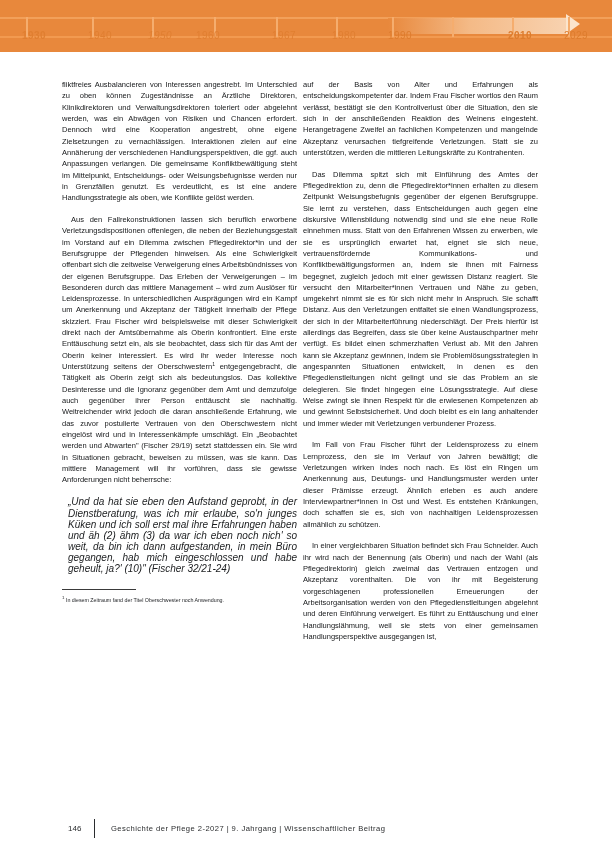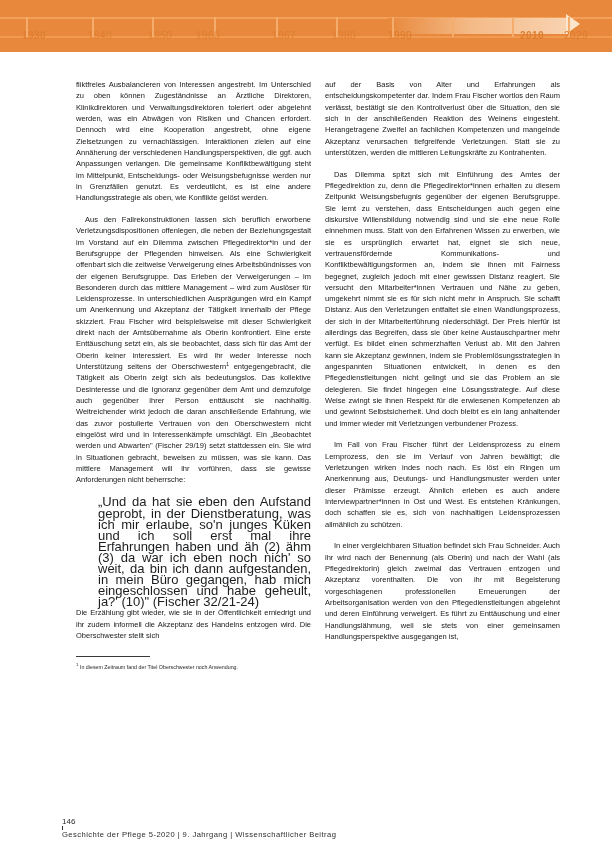--- a/index.html
+++ b/index.html
@@ -81,25 +81,25 @@
   .page {
     position: absolute;
     left: 0;
     top: 52px;
     width: 612px;
     height: 807px;
     background: #ffffff;
   }
   .columns {
     position: absolute;
-    left: 76px;
+    left: 62px;
     top: 27px;
     width: 492px;
     display: flex;
-    gap: 14px;
+    gap: 6px;
   }
   .col {
     width: 235px;
   }
   p.body-par {
     margin: 0 0 0 0;
     font-size: 7.5px;
     line-height: 11.32px;
     text-align: justify;
     text-justify: inter-word;
@@ -108,24 +108,25 @@
   }
   p.body-par + p.body-par {
     text-indent: 9px;
     margin-top: 10.5px;
   }
   p.body-par.cont {
     text-indent: 0;
     margin-top: 0;
   }
   blockquote.quote {
-    margin: 11px 0 0 16px;
+    margin: 11px 0 0 0;
     padding: 0 0 0 6px;
-    font-size: 13px;
+    font-size: 10px;
     line-height: 11.1px;
+    font-style: italic;
     text-align: justify;
     color: #1b1d1f;
   }
   .fn-rule {
     width: 74px;
     height: 1px;
     background: #3a3a3a;
     margin: 15px 0 4px 0;
   }
   .footnote {
@@ -147,25 +148,25 @@
   
   .footer {
     position: absolute;
     left: 0;
     bottom: 20px;
     width: 612px;
     height: 22px;
   }
   .footer-inner {
     position: absolute;
-    left: 62px;
+    left: 68px;
     top: 0;
     display: flex;
+    align-items: center;
     height: 22px;
-    flex-direction: column;
   }
   .folio {
     font-size: 8px;
     color: #2a2c2e;
     width: 26px;
   }
   .footer-divider {
     width: 1px;
     height: 19px;
     background: #2a2c2e;
@@ -199,45 +200,44 @@
   <div class="tl-tick" style="left:568px;"></div>
 
   <div class="tl-label" style="left:34px;font-weight:bold;">1930</div>
   <div class="tl-label" style="left:100px;">1940</div>
   <div class="tl-label" style="left:160px;font-style:italic;">1950</div>
   <div class="tl-label" style="left:208px;">1960</div>
   <div class="tl-label" style="left:284px;">1967</div>
   <div class="tl-label" style="left:344px;text-align:right;">1980</div>
   <div class="tl-label dark" style="left:400px;">1990</div>
   <div class="tl-label dark" style="left:460px;margin-top:32px;">2000</div>
-  <div class="tl-label dark" style="left:532px;font-weight:bold;">2010</div>
+  <div class="tl-label dark" style="left:520px;font-weight:bold;">2010</div>
   <div class="tl-label dark" style="left:576px;">2029</div>
 </div>
 
 <div class="page">
   <div class="columns">
 
     <div class="col">
       <p class="body-par cont">fliktfreies Ausbalancieren von Interessen angestrebt. Im Unterschied zu oben können Zugeständnisse an Ärztliche Direktoren, Klinikdirektoren und Verwaltungsdirektoren toleriert oder abgelehnt werden, was ein Abwägen von Risiken und Chancen erfordert. Dennoch wird eine Kooperation angestrebt, ohne eigene Zielsetzungen zu vernachlässigen. Interaktionen zielen auf eine Annäherung der verschiedenen Handlungsperspektiven, die ggf. auch Anpassungen verlangen. Die gemeinsame Konfliktbewältigung steht im Mittelpunkt, Entscheidungs- oder Weisungsbefugnisse werden nur in Grenzfällen genutzt. Es verdeutlicht, es ist eine andere Handlungsstrategie als oben, wie Konflikte gelöst werden.</p>
       <p class="body-par"><span>Aus den Fallrekonstruktionen lassen sich beruflich erworbene Verletzungsdispositionen offenlegen, die neben der Beziehungsgestalt im Vorstand auf ein Dilemma zwischen Pflegedirektor*in und der Berufsgruppe der Pflegenden hinweisen. Als eine Schwierigkeit offenbart sich die zeitweise Verweigerung eines Arbeitsbündnisses von der eigenen Berufsgruppe. Das Erleben der Verweigerungen – im Besonderen durch das mittlere Management – wird zum Auslöser für Leidensprozesse. In unterschiedlichen Ausprägungen wird ein Kampf um Anerkennung und Akzeptanz der Tätigkeit innerhalb der Pflege skizziert. Frau Fischer wird beispielsweise mit dieser Schwierigkeit direkt nach der Amtsübernahme als Oberin konfrontiert. Eine erste Enttäuschung setzt ein, als sie beobachtet, dass sich für das Amt der Oberin keiner interessiert. Es wird ihr weder Interesse noch Unterstützung seitens der Oberschwestern</span><sup class="fn-ref">1</sup><span> entgegengebracht, die Tätigkeit als Oberin zeigt sich als bedeutungslos. Das kollektive Desinteresse und die Ignoranz gegenüber dem Amt und demzufolge auch gegenüber ihrer Person enttäuscht sie nachhaltig. Weitreichender wirkt jedoch die daran anschließende Erfahrung, wie das zuvor postulierte Vertrauen von den Oberschwestern nicht eingelöst wird und in Interessenkämpfe umschlägt. Ein „Beobachtet werden und Abwarten" (Fischer 29/19) setzt stattdessen ein. Sie wird in Situationen gebracht, beweisen zu müssen, was sie kann. Das mittlere Management will ihr vorführen, dass sie gewisse Anforderungen nicht beherrsche:</span></p>
       <blockquote class="quote">„Und da hat sie eben den Aufstand geprobt, in der Dienstberatung, was ich mir erlaube, so'n junges Küken und ich soll erst mal ihre Erfahrungen haben und äh (2) ähm (3) da war ich eben noch nich' so weit, da bin ich dann aufgestanden, in mein Büro gegangen, hab mich eingeschlossen und habe geheult, ja?' (10)" (Fischer 32/21-24)</blockquote>
-      <p class="body-par">Die Erzählung gibt wieder, wie sie in der Öffentlichkeit erniedrigt und ihr zudem informell die Akzeptanz des Handelns entzogen wird. Die Oberschwester stellt sich</p>
       <div class="fn-rule"></div>
       <div class="footnote"><sup>1</sup><span> In diesem Zeitraum fand der Titel Oberschwester noch Anwendung.</span></div>
     </div>
 
     <div class="col">
       <p class="body-par cont">auf der Basis von Alter und Erfahrungen als entscheidungskompetenter dar. Indem Frau Fischer wortlos den Raum verlässt, bestätigt sie den Kontrollverlust über die Situation, den sie sich in der anschließenden Reaktion des Weinens eingesteht. Herangetragene Zweifel an fachlichen Kompetenzen und mangelnde Akzeptanz verursachen tiefgreifende Verletzungen. Statt sie zu unterstützen, werden die mittleren Leitungskräfte zu Kontrahenten.</p>
       <p class="body-par">Das Dilemma spitzt sich mit Einführung des Amtes der Pflegedirektion zu, denn die Pflegedirektor*innen erhalten zu diesem Zeitpunkt Weisungsbefugnis gegenüber der eigenen Berufsgruppe. Sie lernt zu verstehen, dass Entscheidungen auch gegen eine diskursive Willensbildung notwendig sind und sie eine neue Rolle einnehmen muss. Statt von den Erfahrenen Wissen zu erwerben, wie sie es ursprünglich erwartet hat, eignet sie sich neue, vertrauensfördernde Kommunikations- und Konfliktbewältigungsformen an, indem sie ihnen mit Fairness begegnet, zugleich jedoch mit einer gewissen Distanz reagiert. Sie versucht den Mitarbeiter*innen Vertrauen und Nähe zu geben, umgekehrt nimmt sie es für sich nicht mehr in Anspruch. Sie schafft Distanz. Aus den Verletzungen entfaltet sie einen Wandlungsprozess, der sich in der Mitarbeiterführung niederschlägt. Der Preis hierfür ist allerdings das Begreifen, dass sie über keine Austauschpartner mehr verfügt. Es bildet einen schmerzhaften Verlust ab. Mit den Jahren kann sie Akzeptanz gewinnen, indem sie Problemlösungsstrategien in angespannten Situationen entwickelt, in denen es den Pflegedienstleitungen nicht gelingt und sie das Problem an sie delegieren. Sie findet hingegen eine Lösungsstrategie. Auf diese Weise zwingt sie ihnen Respekt für die erwiesenen Kompetenzen ab und gewinnt Selbstsicherheit. Und doch bleibt es ein lang anhaltender und immer wieder mit Verletzungen verbundener Prozess.</p>
       <p class="body-par">Im Fall von Frau Fischer führt der Leidensprozess zu einem Lernprozess, den sie im Verlauf von Jahren bewältigt; die Verletzungen wirken indes noch nach. Es löst ein Ringen um Anerkennung aus, Deutungs- und Handlungsmuster werden unter dieser Prämisse erzeugt. Ähnlich erleben es auch andere Interviewpartner*innen in Ost und West. Es entstehen Kränkungen, doch schaffen sie es, sich von nachhaltigen Leidensprozessen allmählich zu schützen.</p>
       <p class="body-par">In einer vergleichbaren Situation befindet sich Frau Schneider. Auch ihr wird nach der Benennung (als Oberin) und nach der Wahl (als Pflegedirektorin) gleich zweimal das Vertrauen entzogen und Akzeptanz vorenthalten. Die von ihr mit Begeisterung vorgeschlagenen professionellen Erneuerungen der Arbeitsorganisation werden von den Pflegedienstleitungen abgelehnt und deren Einführung verweigert. Es führt zu Enttäuschung und einer Handlungslähmung, weil sie stets von einer gemeinsamen Handlungsperspektive ausgegangen ist,</p>
     </div>
 
   </div>
 </div>
 
 <div class="footer">
   <div class="footer-inner">
     <div class="folio">146</div>
     <div class="footer-divider"></div>
-    <div class="footer-text">Geschichte der Pflege 5-2020 | 9. Jahrgang | Wissenschaftlicher Beitrag</div>
+    <div class="footer-text">Geschichte der Pflege 2-2027 | 9. Jahrgang | Wissenschaftlicher Beitrag</div>
   </div>
 </div>
 
 </body></html>

